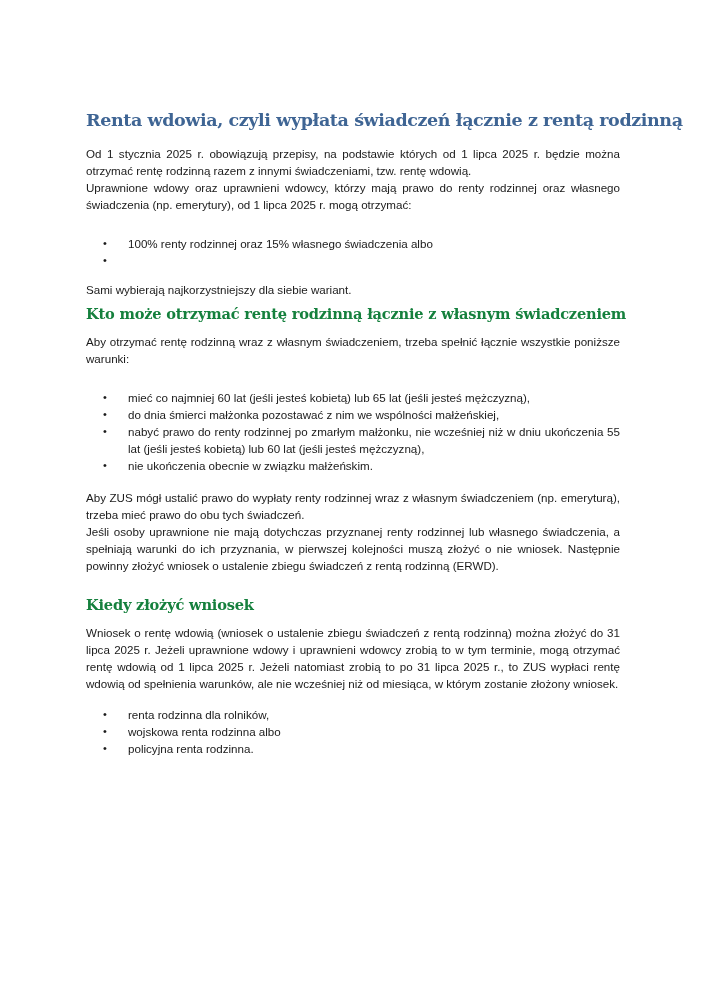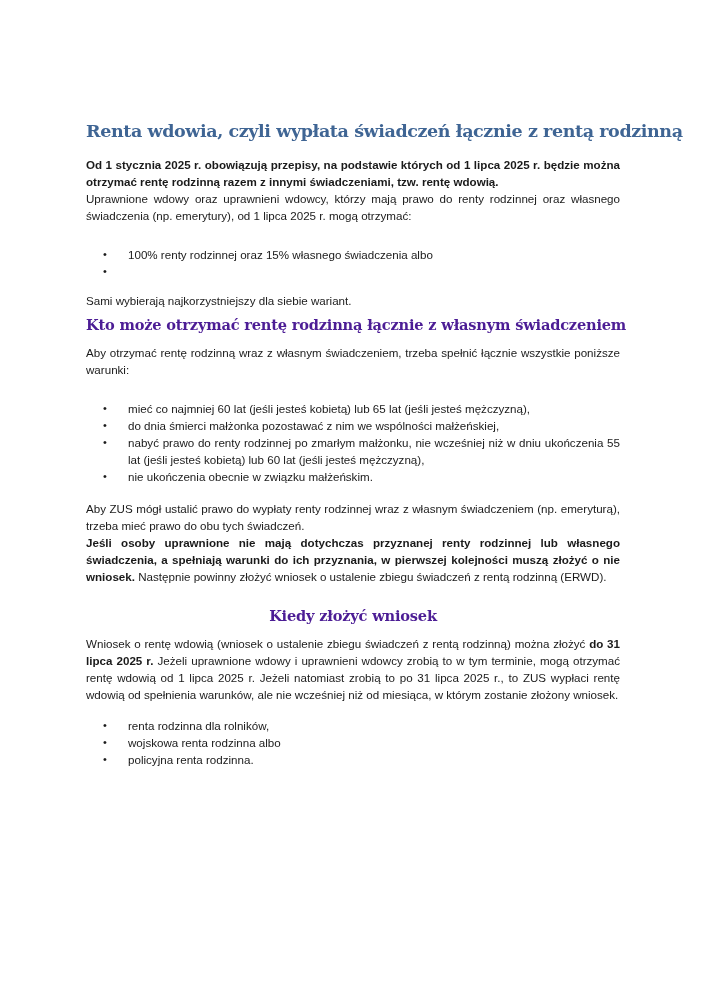--- a/index.html
+++ b/index.html
@@ -13,48 +13,46 @@
       position: relative;
       overflow: hidden;
       font-family: "Liberation Sans", "DejaVu Sans", sans-serif;
       color: #1a1a1a;
     }
     .page {
       position: absolute;
       left: 86px;
       top: 110px;
       width: 534px;
-      margin-top: 11px;
     }
     h1.title {
       font-family: "DejaVu Serif", "Liberation Serif", serif;
       font-size: 17.5px;
       font-weight: bold;
       color: #3f6594;
       margin: 0 0 15px 0;
       letter-spacing: -0.4px;
       white-space: nowrap;
     }
     h2.section {
       font-family: "DejaVu Serif", "Liberation Serif", serif;
       font-size: 14.6px;
       font-weight: bold;
-      color: #4c1d95;
+      color: #15803d;
       margin: 0 0 11px 0;
       letter-spacing: -0.2px;
       white-space: nowrap;
-      text-align: center;
     }
     p {
       font-size: 11.6px;
       line-height: 17px;
       margin: 0;
       text-align: justify;
     }
-    .bold { font-weight: bold; }
+    .bold { font-weight: normal; }
     ul {
       list-style: none;
       margin: 0;
       padding: 0;
     }
     ul li {
       position: relative;
       font-size: 11.6px;
       line-height: 17px;
       padding-left: 42px;

